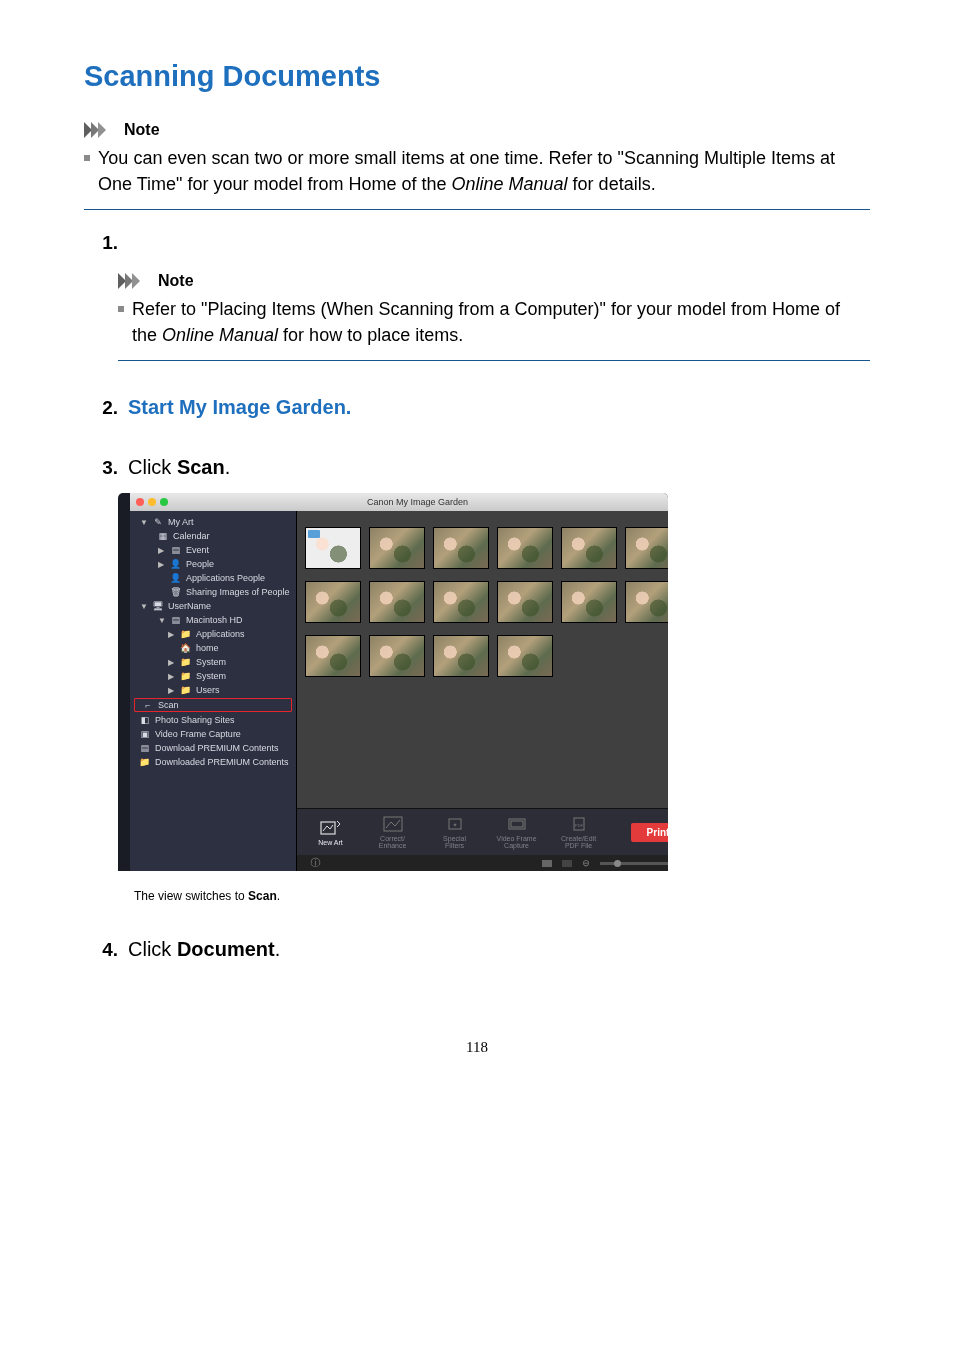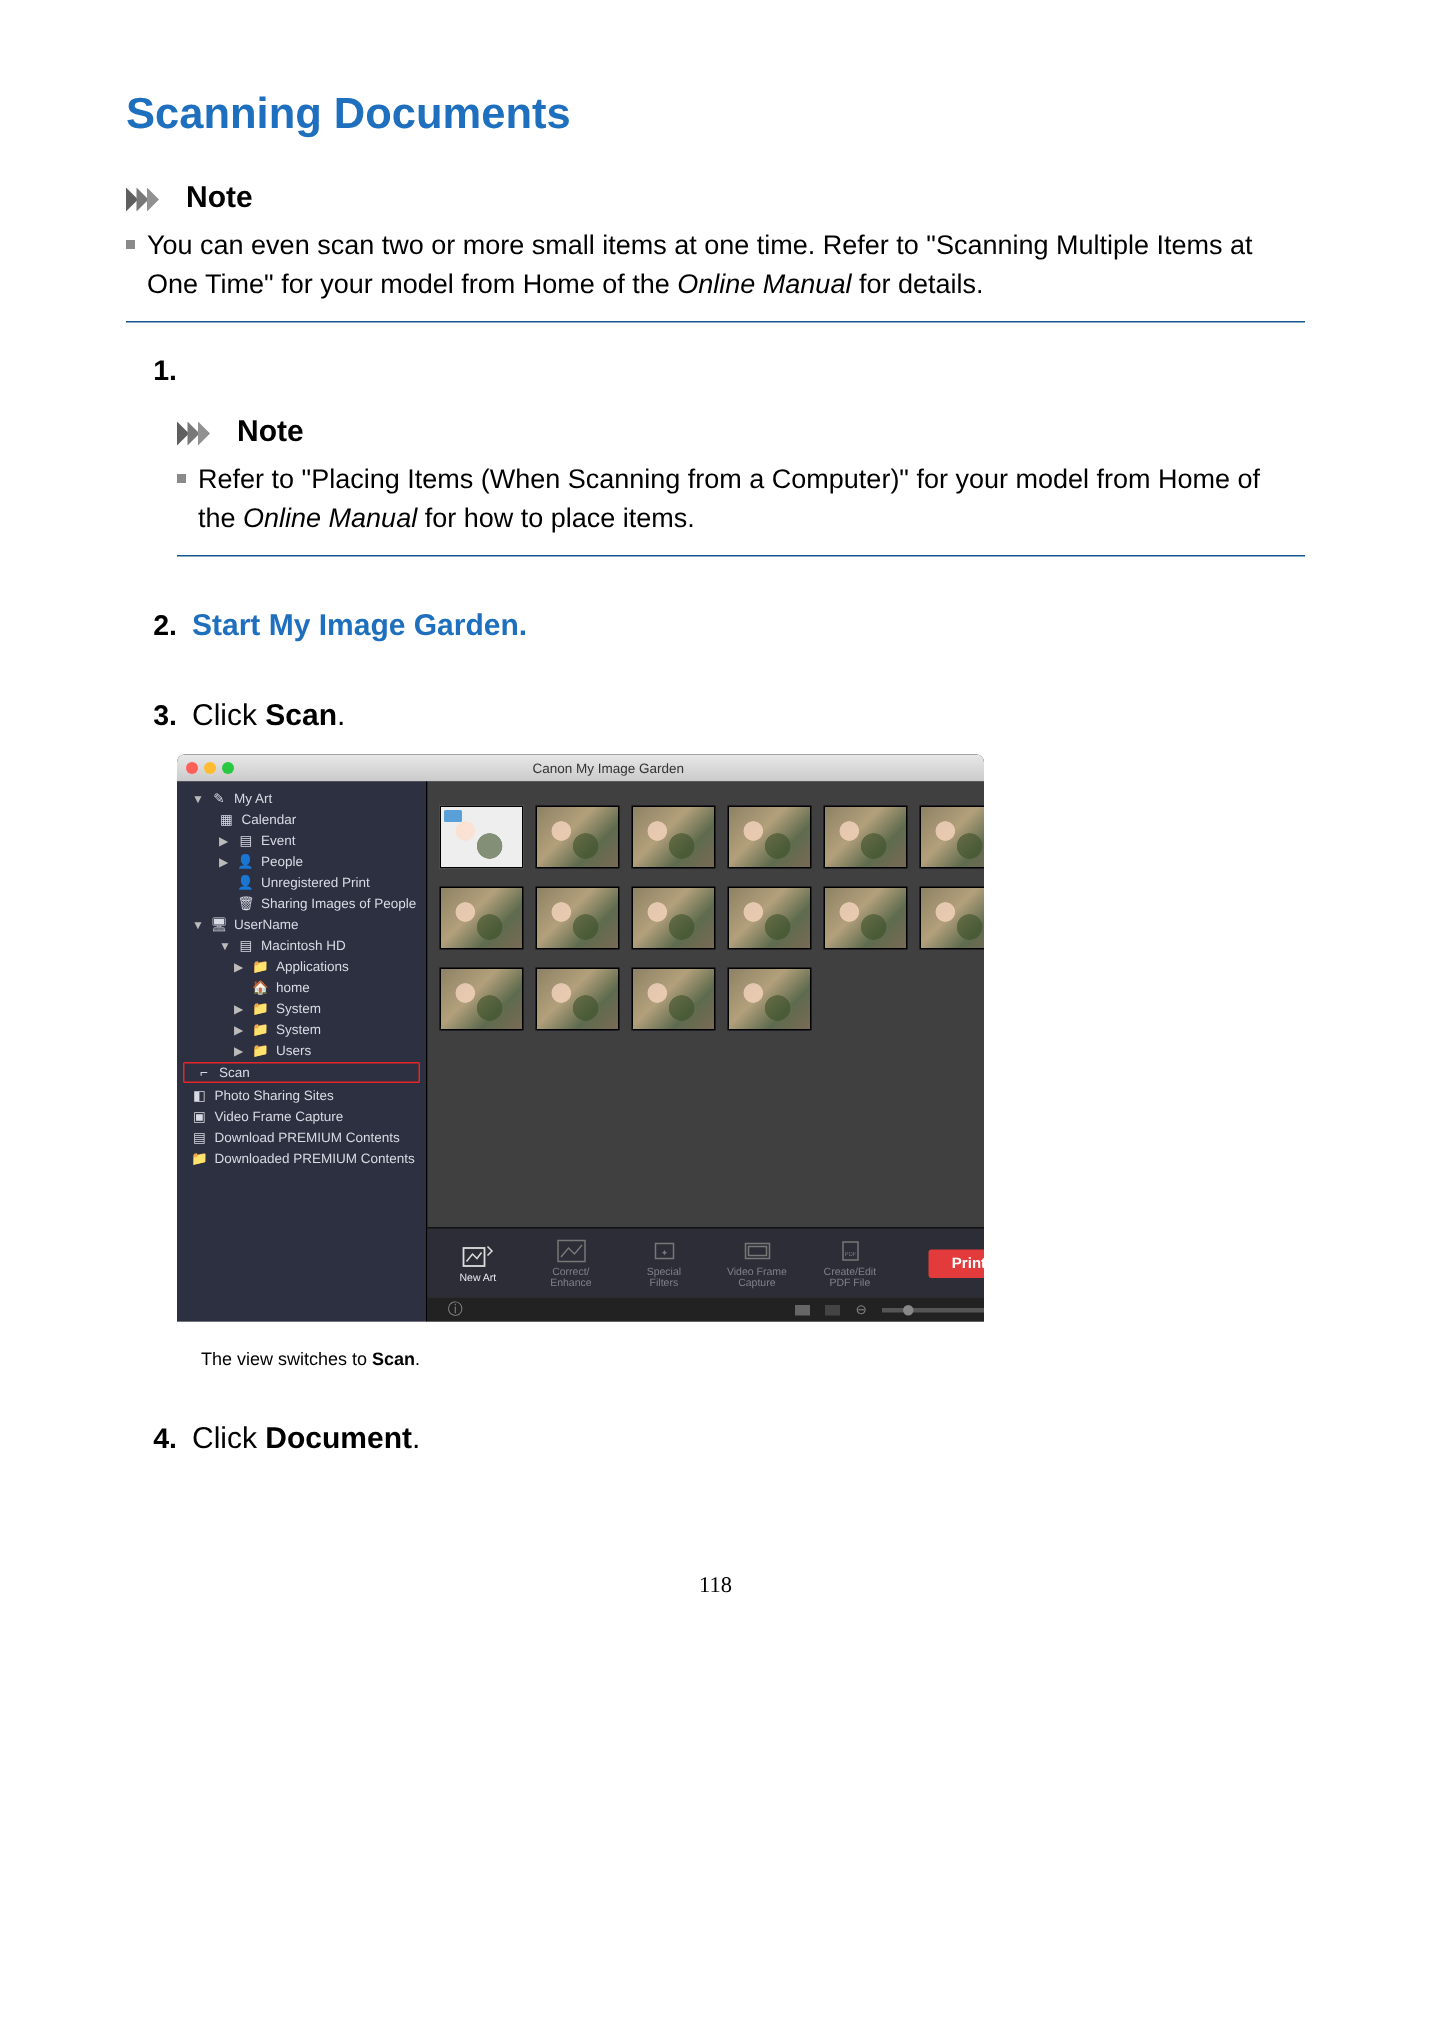--- a/index.html
+++ b/index.html
@@ -25,21 +25,21 @@
   .note-block {
     margin-bottom: 22px;
     border-bottom: 1px solid #16568d;
     padding-bottom: 12px;
   }
   .note-head {
     display: flex;
     align-items: center;
     gap: 6px;
     font-weight: bold;
-    font-size: 20px;
+    font-size: 16px;
     margin-bottom: 6px;
   }
   .note-head svg { flex: 0 0 auto; }
   .note-body {
     font-size: 18px;
     line-height: 1.45;
     padding-left: 14px;
     position: relative;
   }
   .note-body::before {
@@ -109,20 +109,21 @@
 
   
   .app {
     width: 538px;
     background: #1a1c25;
     color: #c7c9d4;
     font-family: "Helvetica Neue", Arial, sans-serif;
     font-size: 9px;
     border-radius: 5px 5px 0 0;
     overflow: hidden;
+    padding-left: 12px;
   }
   .app .titlebar {
     height: 18px;
     background: linear-gradient(#e8e8e8,#cacaca);
     color: #3a3a3a;
     display: flex;
     align-items: center;
     padding: 0 6px;
     font-size: 9px;
     gap: 5px;
@@ -310,21 +311,21 @@
                   <span>Event</span>
                 </div>
               <div class="side-item child">
                   <span class="tri">▶</span>
                   <span class="ic">👤</span>
                   <span>People</span>
                 </div>
               <div class="side-item child">
                   <span class="sp"></span>
                   <span class="ic">👤</span>
-                  <span>Unregistered Print</span>
+                  <span>Applications People</span>
                 </div>
               <div class="side-item child">
                   <span class="sp"></span>
                   <span class="ic">🗑</span>
                   <span>Sharing Images of People</span>
                 </div>
               <div class="side-item">
                   <span class="tri">▼</span>
                   <span class="ic">🖥</span>
                   <span>UserName</span>

